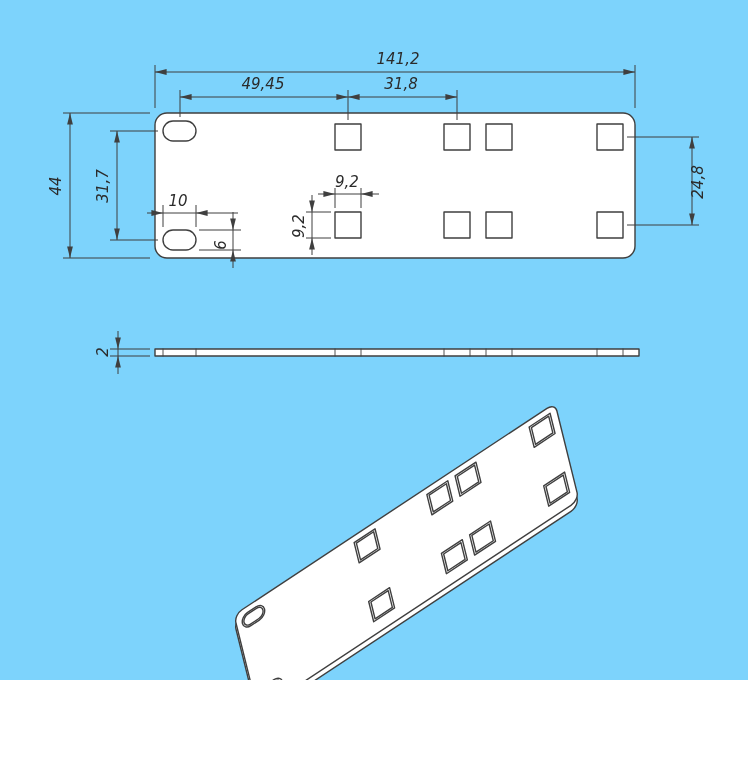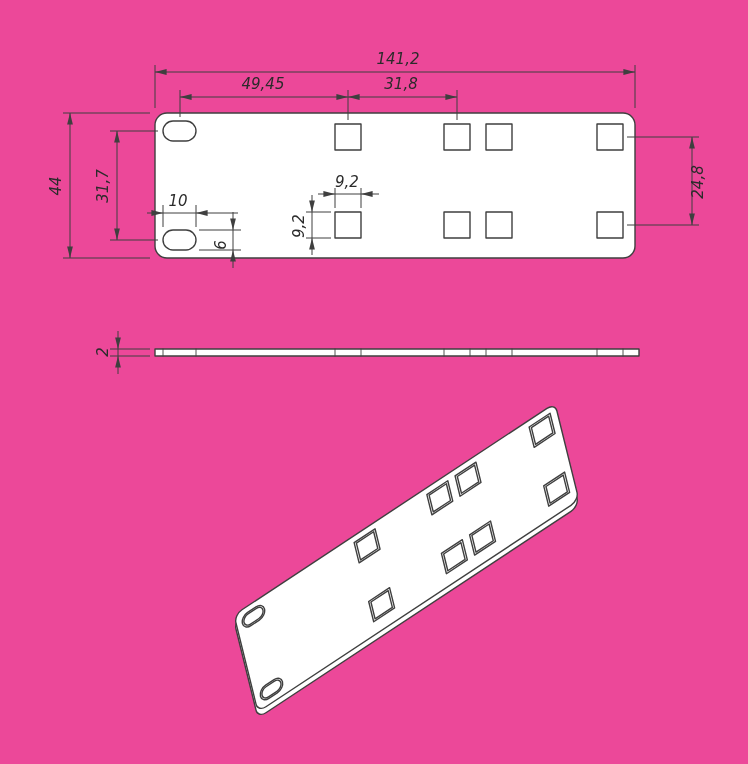--- a/index.html
+++ b/index.html
@@ -1,17 +1,17 @@
 <!DOCTYPE html>
 <html><head>
 <meta charset="utf-8">
 <style>
   html, body { margin: 0; padding: 0; background: #ffffff; }
   .canvas-wrap {
-    width: 748px; height: 764px; background: #ec4899; position: relative; overflow: hidden;
+    width: 748px; height: 680px; background: #7dd3fc; position: relative; overflow: hidden;
   }
   svg { display: block; }
   .part { stroke: #3f3f3f; stroke-width: 1.4; fill: none; stroke-linecap: round; stroke-linejoin: round; }
   .part .face { fill: #ffffff; }
   .dims { stroke: #3f3f3f; stroke-width: 1; fill: none; }
   .tick { stroke-width: 0.9; }
   .labels text {
     font-family: "DejaVu Sans", sans-serif;
     font-style: italic;
     font-size: 15px;

